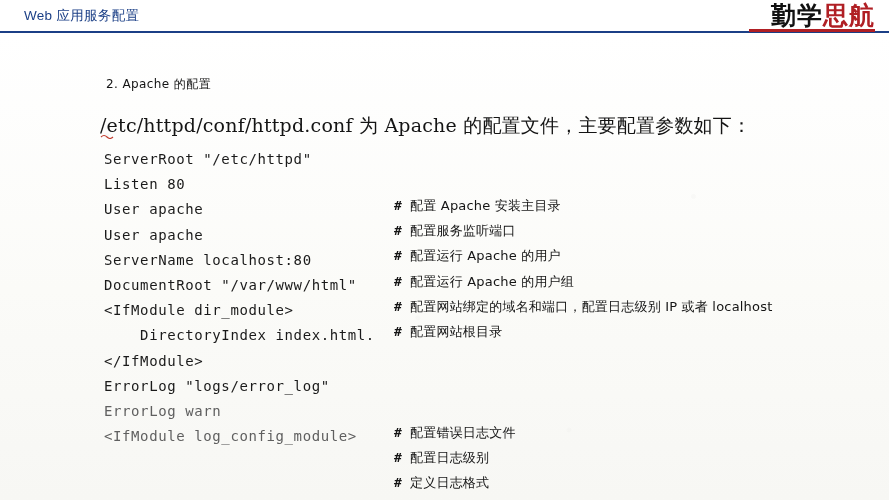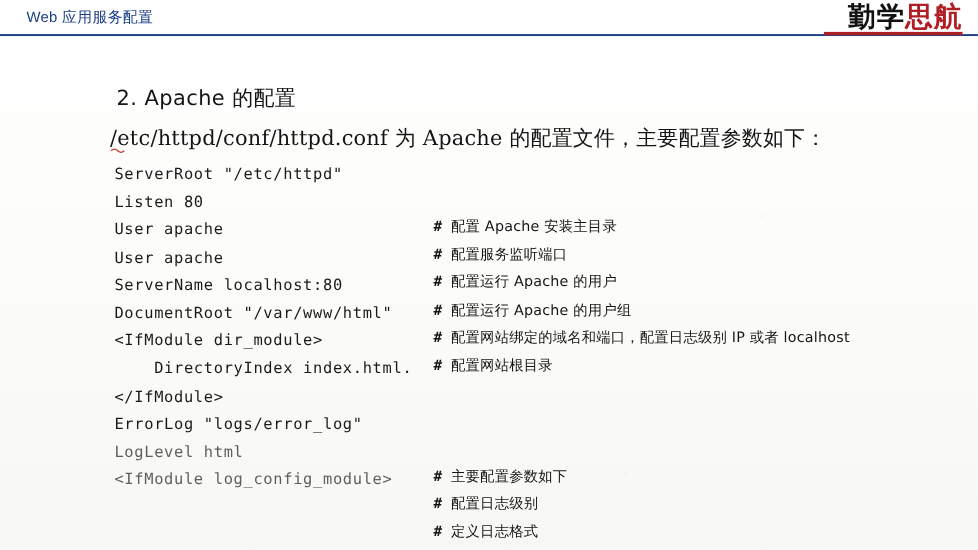--- a/index.html
+++ b/index.html
@@ -82,21 +82,21 @@
       radial-gradient(circle at 78% 35%, rgba(0,0,0,0.015) 0 2px, transparent 3px),
       radial-gradient(circle at 64% 85%, rgba(0,0,0,0.012) 0 2px, transparent 3px),
       linear-gradient(180deg, #ffffff 0%, #fbfbf8 55%, #f7f7f4 100%);
     pointer-events: none;
   }
   .heading {
     position: absolute;
     left: 106px;
     top: 43px;
     font-family: "DejaVu Sans", sans-serif;
-    font-size: 19px;
+    font-size: 12px;
     color: #141414;
     letter-spacing: 0.4px;
     white-space: nowrap;
   }
   .intro {
     position: absolute;
     left: 100px;
     top: 80px;
     font-family: "DejaVu Serif", serif;
     font-size: 19px;
@@ -209,24 +209,24 @@
           <span class="code-text">&lt;IfModule dir_module&gt;</span>
         </div>
         <div class="code-row">
           <span class="code-text">    DirectoryIndex index.html.</span>
         </div>
         <div class="code-row">
           <span class="code-text">&lt;/IfModule&gt;</span>
         </div>
         <div class="code-row">
           <span class="code-text">ErrorLog "logs/error_log"</span>
-          <span class="comment" style="left: 290px;"><span class="hashmark"># </span><span>主要配置参数如下</span></span>
+          <span class="comment" style="left: 290px;"><span class="hashmark"># </span><span>配置错误日志文件</span></span>
         </div>
         <div class="code-row faded">
-          <span class="code-text">LogLevel html</span>
+          <span class="code-text">ErrorLog warn</span>
           <span class="comment" style="left: 290px;"><span class="hashmark"># </span><span>配置日志级别</span></span>
         </div>
         <div class="code-row faded">
           <span class="code-text">&lt;IfModule log_config_module&gt;</span>
           <span class="comment" style="left: 290px;"><span class="hashmark"># </span><span>定义日志格式</span></span>
         </div>
       </div>
   </div>
 
 </div>

